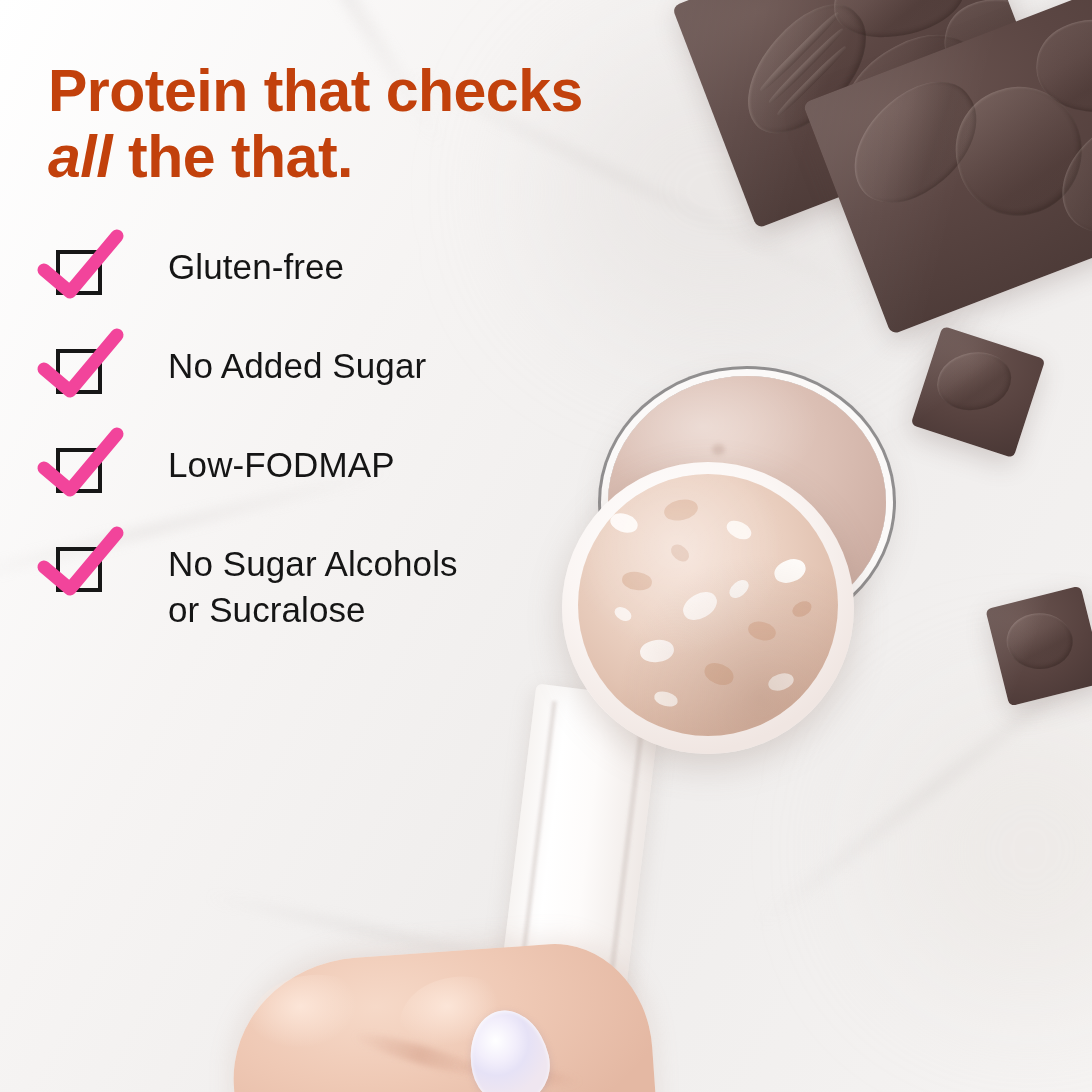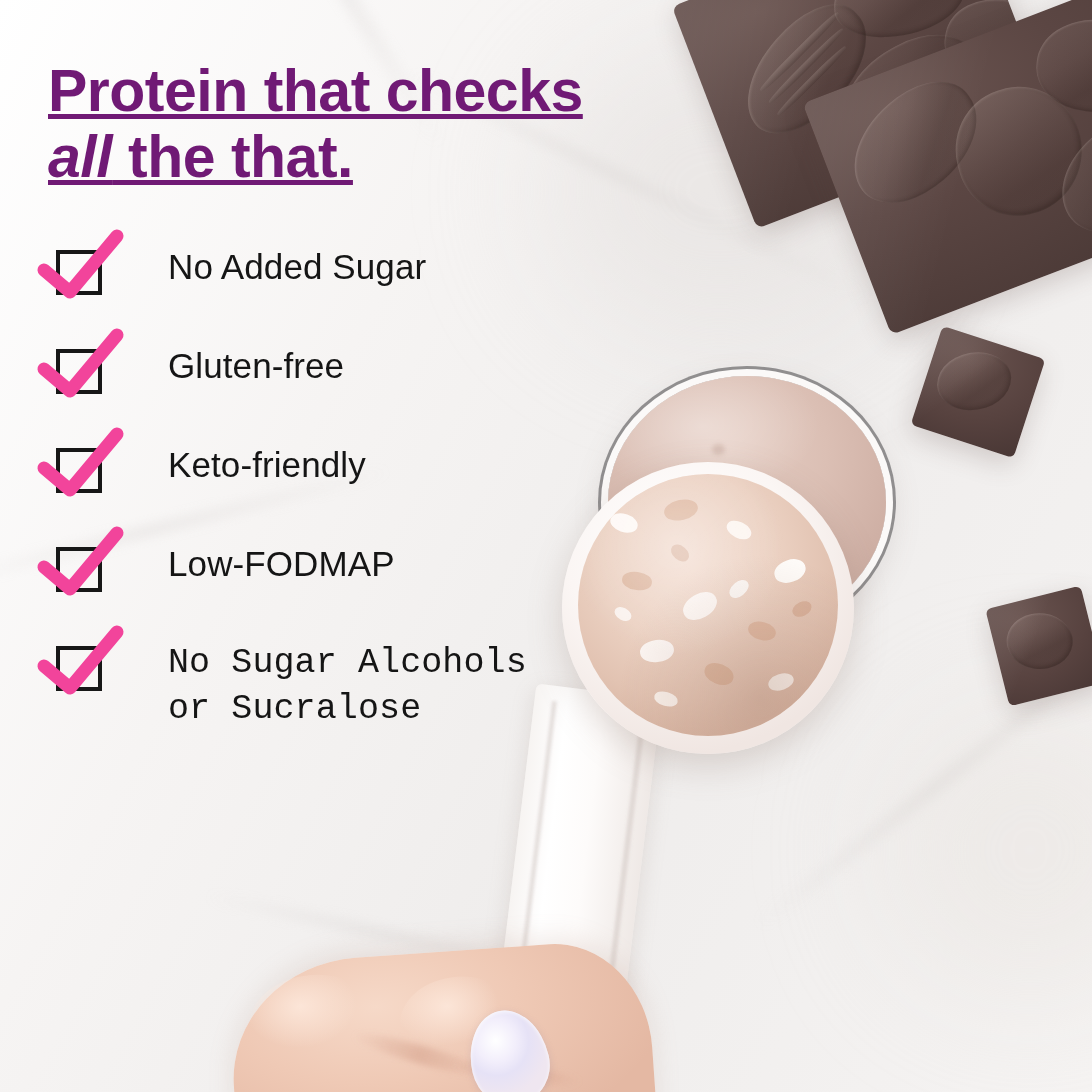--- a/index.html
+++ b/index.html
@@ -160,45 +160,44 @@
     background:
       radial-gradient(68% 60% at 38% 30%, #ffffff 0%, #f2eefb 38%, #e6e2f6 62%, #efe6f0 100%);
     box-shadow:0 2px 7px rgba(160,140,160,.28), inset 0 1px 4px rgba(255,255,255,.9);
   }
 
   
   .headline {
     position:absolute;
     left:48px; top:58px;
     width:620px;
-    color:#701a75;
+    color:#c2410c;
     font-size:59px;
     line-height:1.12;
     letter-spacing:-.5px;
     font-weight:700;
-    text-decoration:underline;
   }
   .headline em {
     font-style:italic;
     font-weight:800;
   }
   .headline .thin { font-weight:600; }
 
   .checklist {
     position:absolute;
     left:56px; top:244px;
     width:560px;
   }
   .check-row {
     position:relative;
     display:flex;
     align-items:flex-start;
     height:99px;
   }
-  .check-row.tall { height:auto;font-family:Liberation Mono, monospace; }
+  .check-row.tall { height:auto; }
 
   .checkbox {
     position:relative;
     flex:0 0 auto;
     width:46px; height:45px;
     margin-top:6px;
     border:4px solid #171717;
     background:transparent;
   }
   .checkbox svg {
@@ -312,41 +311,33 @@
   </h1>
 
   <div class="checklist">
 
     <div class="check-row">
       <div class="checkbox">
         <svg viewBox="0 0 86 74" aria-hidden="true">
           <path d="M6 40 L32 62 L79 6" fill="none" stroke="#f2449b" stroke-width="13" stroke-linecap="round" stroke-linejoin="round"></path>
         </svg>
       </div>
-      <div class="check-label">No Added Sugar</div>
+      <div class="check-label">Gluten-free</div>
     </div>
 
     <div class="check-row">
       <div class="checkbox">
         <svg viewBox="0 0 86 74" aria-hidden="true">
           <path d="M6 40 L32 62 L79 6" fill="none" stroke="#f2449b" stroke-width="13" stroke-linecap="round" stroke-linejoin="round"></path>
         </svg>
       </div>
-      <div class="check-label">Gluten-free</div>
+      <div class="check-label">No Added Sugar</div>
     </div>
 
 
-    <div class="check-row">
-      <div class="checkbox">
-        <svg viewBox="0 0 86 74" aria-hidden="true">
-          <path d="M6 40 L32 62 L79 6" fill="none" stroke="#f2449b" stroke-width="13" stroke-linecap="round" stroke-linejoin="round"></path>
-        </svg>
-      </div>
-      <div class="check-label">Keto-friendly</div>
-    </div>
 
     <div class="check-row">
       <div class="checkbox">
         <svg viewBox="0 0 86 74" aria-hidden="true">
           <path d="M6 40 L32 62 L79 6" fill="none" stroke="#f2449b" stroke-width="13" stroke-linecap="round" stroke-linejoin="round"></path>
         </svg>
       </div>
       <div class="check-label">Low-FODMAP</div>
     </div>
 

